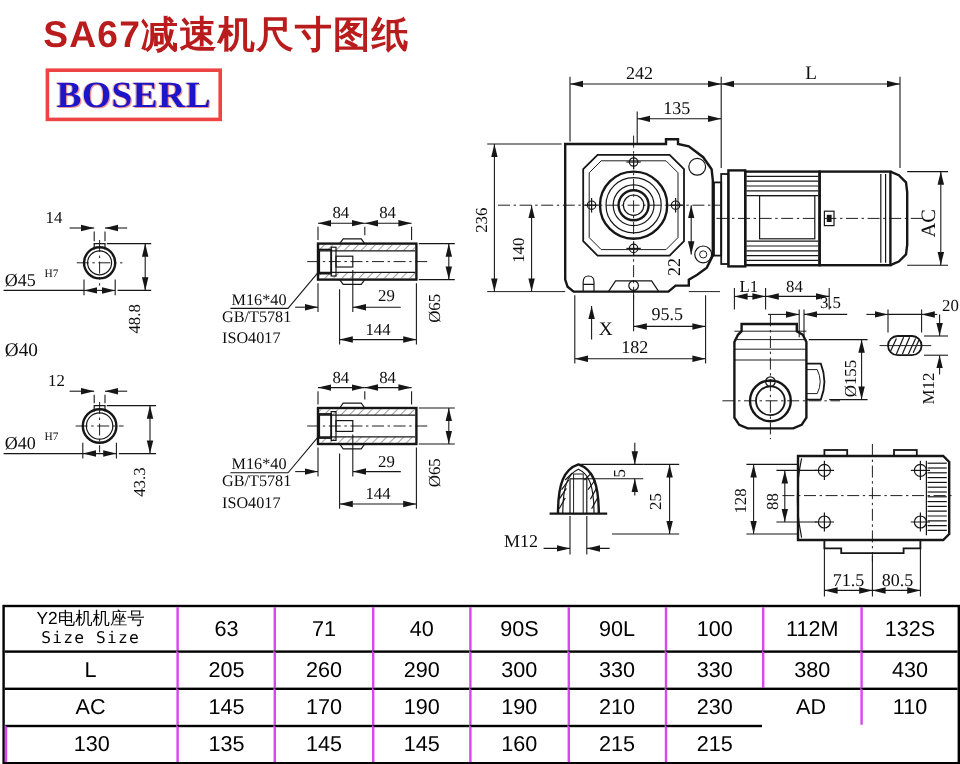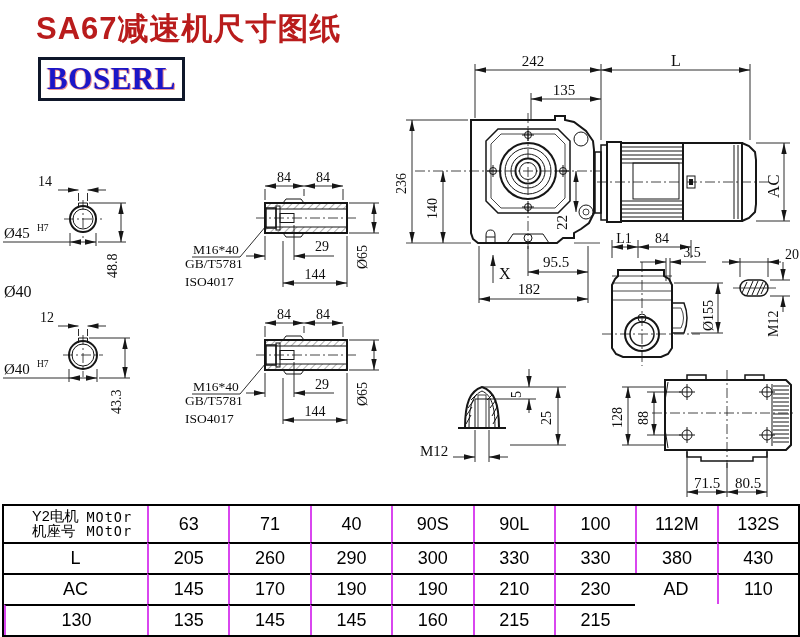--- a/index.html
+++ b/index.html
@@ -1,20 +1,20 @@
 <!DOCTYPE html>
 <html><head>
 <meta charset="utf-8">
 <style>
   html,body{margin:0;padding:0;background:#fff;}
   .page{position:relative;width:800px;height:637px;background:#fff;overflow:hidden;
         font-family:"Liberation Sans",sans-serif;color:#111;}
   .title{position:absolute;left:36px;top:8px;font-size:31px;font-weight:bold;
          letter-spacing:1px;color:#b91c1c;font-family:"Liberation Sans",sans-serif;}
-  .logo{position:absolute;left:38px;top:57px;width:141px;height:38px;border:3px solid #0f172a;
+  .logo{position:absolute;left:38px;top:57px;width:141px;height:38px;border:3px solid #ef4444;
         background:#fff;display:flex;align-items:center;justify-content:center;}
   .logo span{font-family:"Liberation Serif",serif;font-weight:bold;font-size:31px;color:#1b16c8;
         letter-spacing:.5px;text-shadow:1px 1px 0 rgba(220,40,40,.5),-1px 0 0 rgba(220,40,40,.35);}
   svg.draw{position:absolute;left:0;top:0;}
   svg.draw .ln{stroke:#161616;stroke-width:1;fill:none;}
   svg.draw .b2{stroke-width:2;}
   svg.draw .b15{stroke-width:1.5;}
   svg.draw .thin{stroke-width:0.8;}
   svg.draw .cl{stroke:#161616;stroke-width:0.8;fill:none;stroke-dasharray:10 3 2 3;}
   svg.draw .dim{stroke:#161616;stroke-width:0.9;fill:none;}
@@ -24,21 +24,21 @@
   svg.draw text.f17{font-size:17px;}
   svg.draw text.f15{font-size:15px;}
   svg.draw text.f13{font-size:13.5px;}
   svg.draw text.sup{font-size:9.5px;}
   .tbl{position:absolute;left:2px;top:504px;width:794px;height:129px;border:2px solid #000;
        display:grid;grid-template-columns:143px repeat(8,1fr);grid-template-rows:36px 31px 31px 31px;}
   .tc{display:flex;align-items:center;justify-content:center;border-left:2px solid #d946ef;
       border-top:2px solid #000;font-size:18px;color:#000;}
   .tc.fc{border-left:none;}
   .tc.fr{border-top:none;}
-  .hdcell{flex-direction:row;line-height:1.05;margin-left:28px;}
+  .hdcell{flex-direction:column;line-height:1.05;}
   .hd1{font-size:14.5px;}
   .hd2{font-family:"DejaVu Sans Mono",monospace;font-size:13.5px;letter-spacing:1px;}
 </style>
 </head>
 <body>
 
 <div class="page">
 
   <div class="title">SA67减速机尺寸图纸</div>
   <div class="logo">
@@ -429,21 +429,21 @@
       <line class="dim" x1="489" y1="430" x2="489" y2="462"></line>
       <line class="dim" x1="453" y1="457" x2="475" y2="457" marker-end="url(#ar)"></line>
       <line class="dim" x1="489" y1="457" x2="508" y2="457" marker-start="url(#ar)"></line>
       <text class="f15" x="420" y="456">M12</text>
     </g>
   </svg>
 
   <div class="tbl">
     <div class="tc fc fr hdcell">
       <span class="hd1">Y2电机机座号</span>
-      <span class="hd2">MOtOr MOtOr</span>
+      <span class="hd2">Size Size</span>
     </div>
     <div class="tc fr">63</div>
     <div class="tc fr">71</div>
     <div class="tc fr">40</div>
     <div class="tc fr">90S</div>
     <div class="tc fr">90L</div>
     <div class="tc fr">100</div>
     <div class="tc fr">112M</div>
     <div class="tc fr">132S</div>
 

